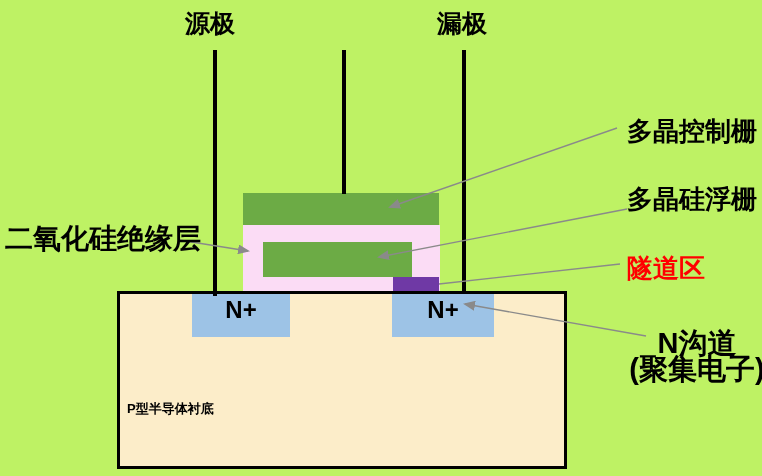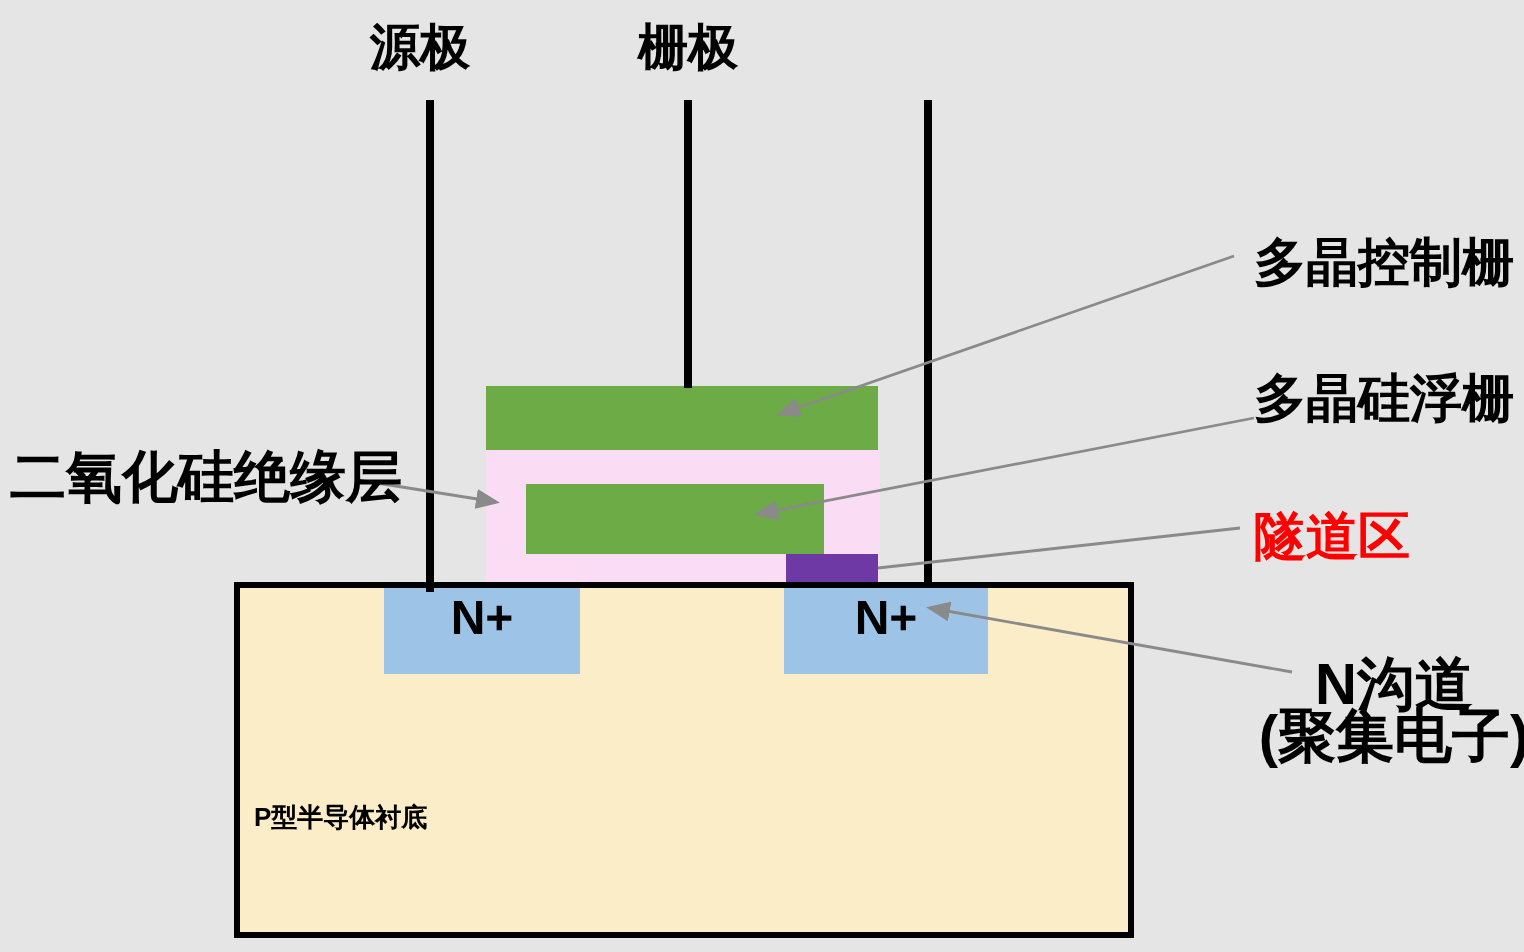--- a/index.html
+++ b/index.html
@@ -1,17 +1,17 @@
 <!DOCTYPE html>
 <html><head>
 <meta charset="utf-8">
 <style>
   html,body{margin:0;padding:0;background:#ffffff;}
   #canvas{
-    position:relative;width:762px;height:476px;background:#e5e5e5;overflow:hidden;
+    position:relative;width:762px;height:476px;background:#bef264;overflow:hidden;
     font-family:"Liberation Sans","DejaVu Sans",sans-serif;
   }
   .lbl{position:absolute;font-weight:bold;color:#000;white-space:nowrap;}
   .electrode-lbl{font-size:25px;transform:translateX(-50%);top:7px;}
   .vline{position:absolute;width:4px;background:#000;}
   .rect{position:absolute;}
   .side-lbl{font-size:26px;}
   .nplus-lbl{position:absolute;left:0;top:2px;width:100%;text-align:center;
              font-size:24px;font-weight:bold;color:#000;}
   #substrate{box-sizing:border-box;border:3px solid #000;}
@@ -20,21 +20,21 @@
   #nchannel-lbl{left:697px;top:330px;transform:translateX(-50%);
                 text-align:center;font-size:29px;line-height:26px;}
   #arrow-layer{position:absolute;left:0;top:0;pointer-events:none;}
 </style>
 </head>
 <body>
 
 <div id="canvas">
 
   <div class="lbl electrode-lbl" style="left:210px;">源极</div>
-  <div class="lbl electrode-lbl" style="left:344px;">栅极</div>
+  <div class="lbl electrode-lbl" style="left:462px;">漏极</div>
 
   <div class="rect" style="left: 243px; top: 225px; width: 197px; height: 66px; background-color: rgb(251, 220, 245);"></div>
   <div class="rect" style="left: 243px; top: 193px; width: 196px; height: 32px; background-color: rgb(108, 171, 69);"></div>
   <div class="rect" style="left: 263px; top: 242px; width: 149px; height: 35px; background-color: rgb(108, 171, 69);"></div>
   <div class="rect" style="left: 393px; top: 277px; width: 46px; height: 14px; background-color: rgb(111, 57, 165);"></div>
 
   <div id="substrate" class="rect" style="left: 117px; top: 291px; width: 450px; height: 178px; background-color: rgb(252, 237, 201);"></div>
 
   <div class="rect" style="left: 192px; top: 294px; width: 98px; height: 43px; background-color: rgb(157, 195, 230);">
     <div class="nplus-lbl">N+</div>

